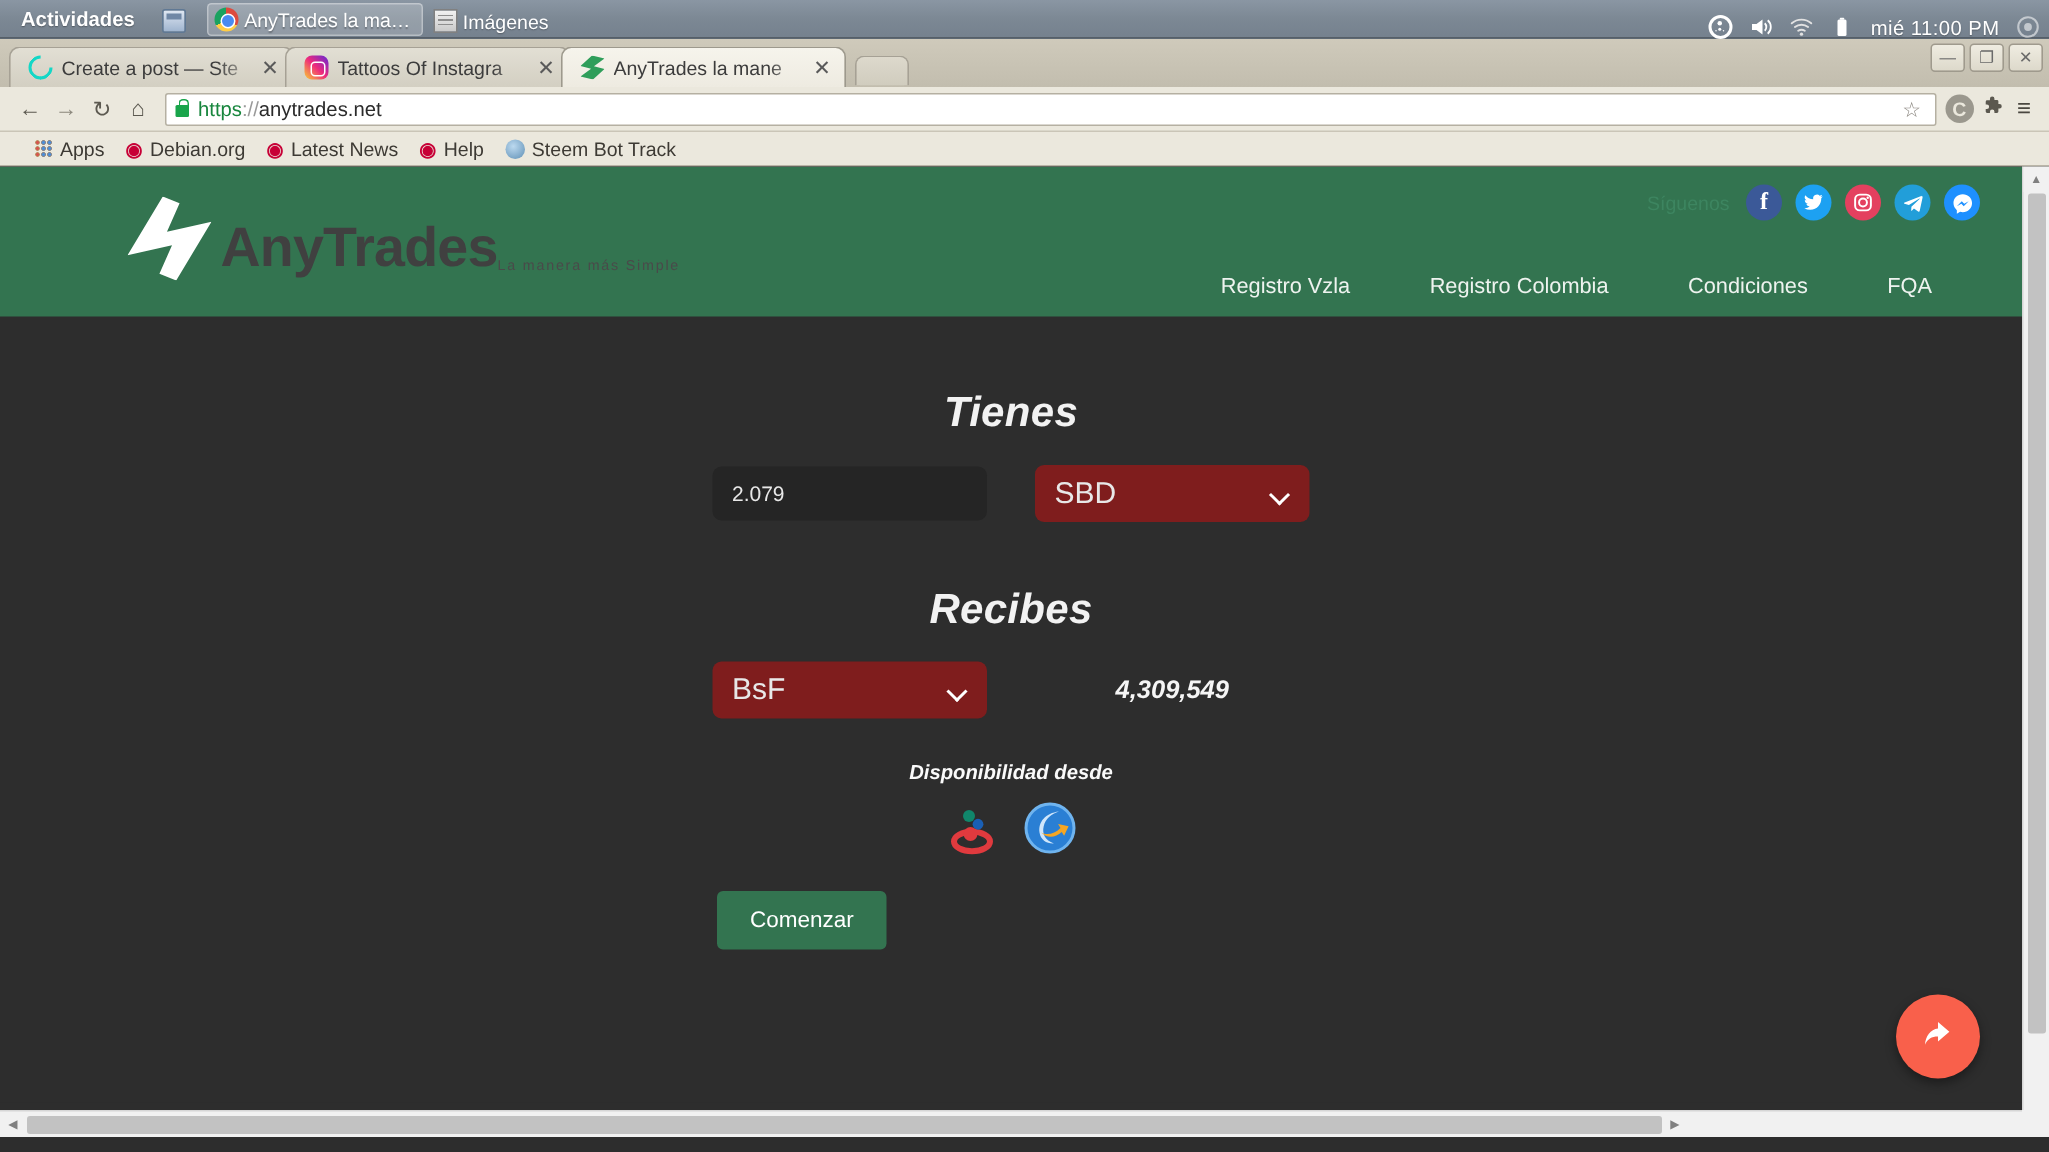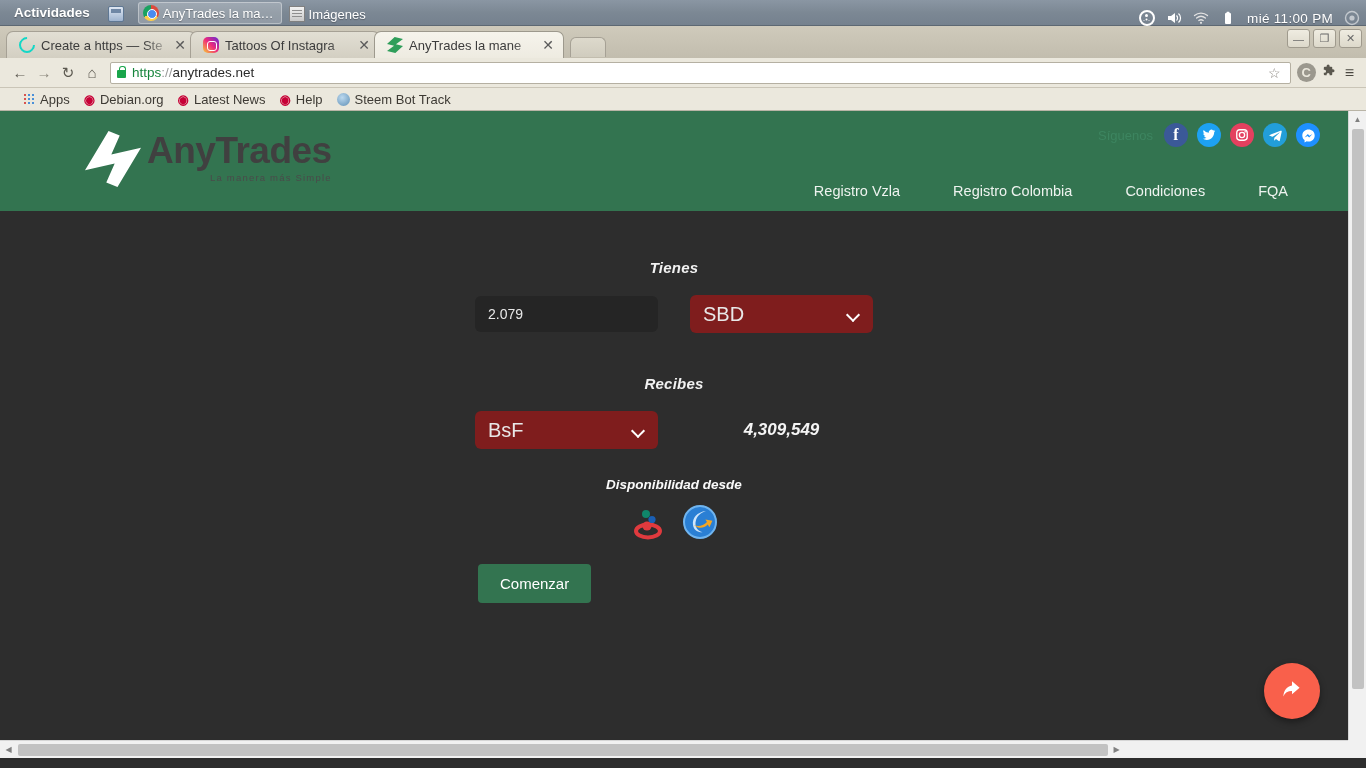--- a/index.html
+++ b/index.html
@@ -243,21 +243,21 @@
   }
   #logo-wrap {
     position: absolute; left: 85px; top: 20px;
     display: flex; align-items: flex-end; gap: 6px;
   }
   .logo-mark {
     width: 56px; height: 56px;
     background: #ffffff;
     clip-path: polygon(42% 0%, 62% 8%, 47% 42%, 100% 30%, 58% 100%, 38% 92%, 53% 58%, 0% 70%);
   }
-  .logo-text-wrap { display: flex; flex-direction: column; margin-bottom: 4px; }
+  .logo-text-wrap { display: flex; margin-bottom: 4px; }
   .logo-text {
     font-size: 37px; font-weight: bold; color: #404040;
     letter-spacing: -0.5px; line-height: 1;
   }
   .logo-tag {
     font-size: 9.5px; color: #4a4a4a; align-self: flex-end;
     letter-spacing: 1.2px; margin-top: 3px;
   }
   #social-row {
     position: absolute; right: 28px; top: 12px;
@@ -281,21 +281,21 @@
     display: flex; gap: 53px;
     font-size: 14.5px; color: #eef3ef;
   }
   #mainnav a { color: #eef3ef; text-decoration: none; }
 
   
   #exchange { padding-top: 48px; }
   .sect-title {
     text-align: center;
     font-style: italic; font-weight: bold;
-    font-size: 15px; color: #f2f2f2;
+    font-size: 28px; color: #f2f2f2;
     letter-spacing: .2px;
   }
   .row {
     display: flex; justify-content: center; align-items: center;
     gap: 32px; margin-top: 19px;
   }
   .fld {
     width: 183px; height: 36px;
     background: #252525; border: none; border-radius: 6px;
     color: #e8e8e8; font-size: 14px;
@@ -424,21 +424,21 @@
         </svg>
     </span>
   </div>
 </div>
 
 <div id="chrome-win">
 
   <div id="tabstrip">
     <div class="tab">
       <span class="fav fav-steem"></span>
-      <span class="tlabel">Create a https — Ste</span>
+      <span class="tlabel">Create a post — Ste</span>
       <span class="tclose">✕</span>
     </div>
     <div class="tab">
       <span class="fav fav-insta"></span>
       <span class="tlabel">Tattoos Of Instagra</span>
       <span class="tclose">✕</span>
     </div>
     <div class="tab active">
       <span class="fav fav-any"></span>
       <span class="tlabel">AnyTrades la mane</span>

